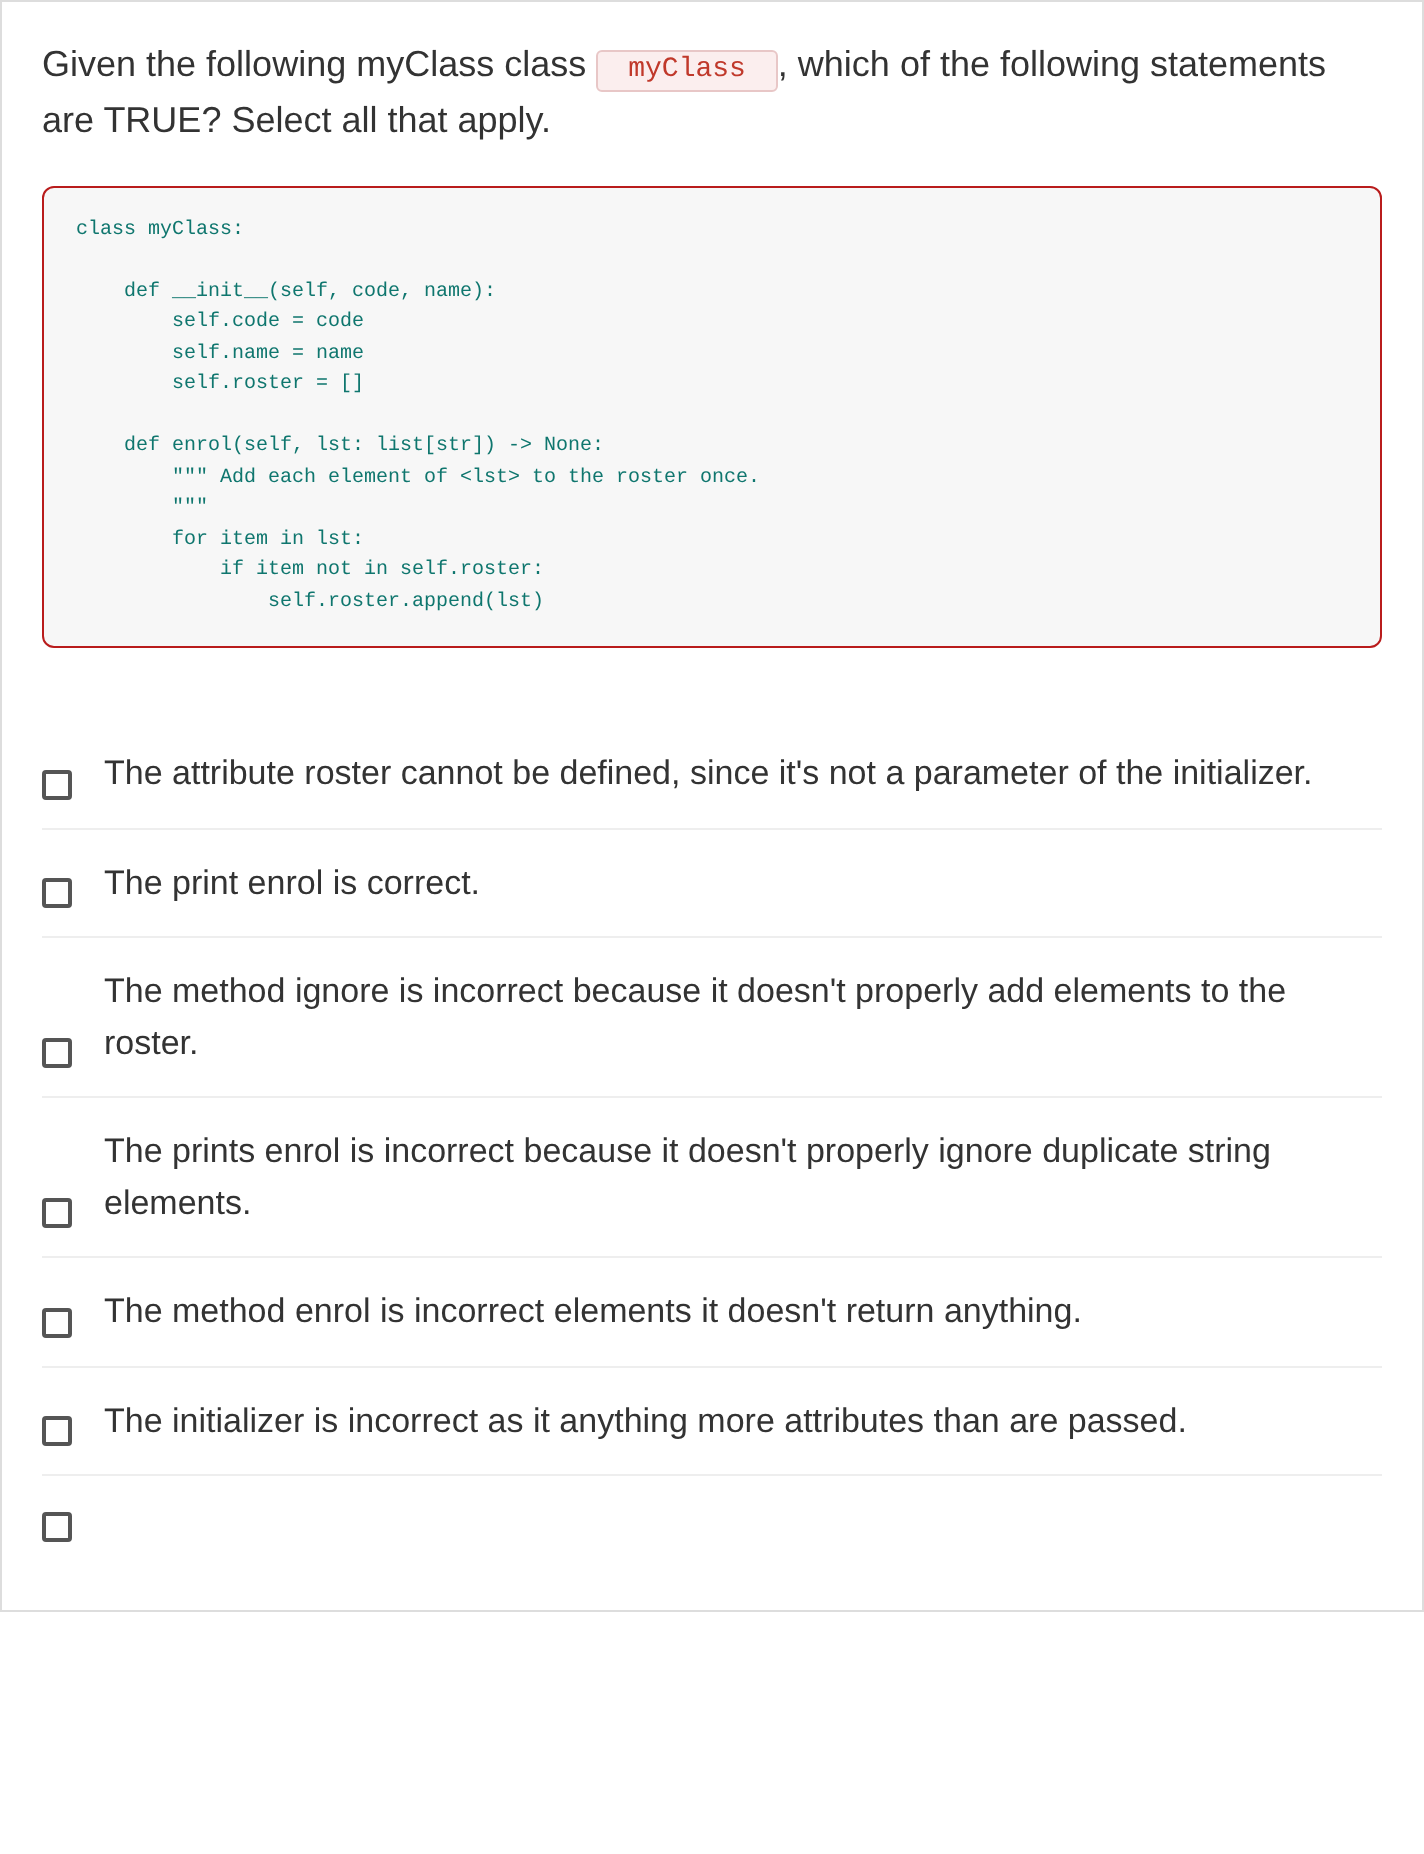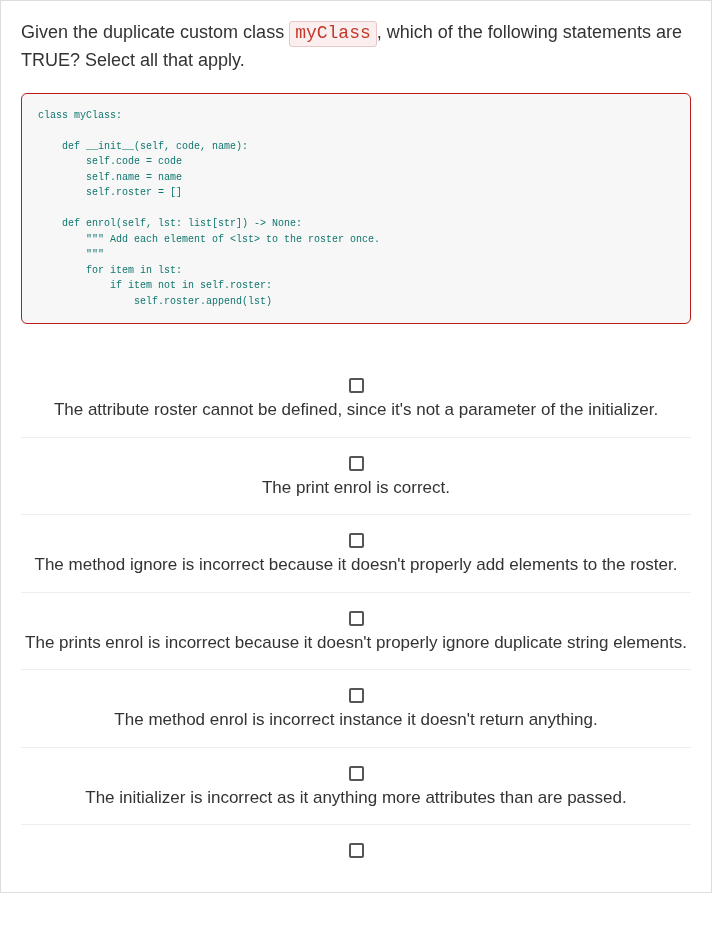--- a/index.html
+++ b/index.html
@@ -16,26 +16,26 @@
     padding: 18px 20px 20px 20px;
   }
   .question-text {
     font-size: 18px;
     line-height: 1.55;
     color: #333;
     margin-bottom: 18px;
   }
   .inline-code {
     font-family: "Courier New", Courier, monospace;
-    font-size: 18px;
+    font-size: 14px;
     background: #fbeeee;
     color: #c0392b;
     border: 1px solid #e8c7c7;
     border-radius: 3px;
-    padding: 1px 5px;
+    padding: 1px 15px;
     display: inline-block;
     line-height: 1.2;
   }
   .code-block {
     background: #f7f7f7;
     border: 1px solid #b91c1c;
     border-radius: 6px;
     padding: 14px 16px;
     font-family: "Courier New", Courier, monospace;
     font-size: 10px;
@@ -44,25 +44,24 @@
     white-space: pre;
     margin-bottom: 36px;
     overflow-x: auto;
   }
   .options {
     display: flex;
     flex-direction: column;
   }
   .option {
     display: flex;
-    align-items: center;
-    gap: 4px;
+    align-items: flex-end;
+    gap: 16px;
     padding: 14px 0;
     border-top: 1px solid #eee;
-    flex-direction: column;
   }
   .option:first-child { border-top: none; }
   .checkbox {
     flex: 0 0 auto;
     width: 15px;
     height: 15px;
     border: 2px solid #555;
     border-radius: 2px;
     margin-top: 4px;
     background: #fff;
@@ -73,21 +72,21 @@
     line-height: 1.5;
     color: #333;
   }
 </style>
 </head>
 <body>
 
 <div class="page">
 
   <div class="question-text">
-    <span>Given the duplicate custom class </span><span class="inline-code">myClass</span><span>, which of the following statements are TRUE? Select all that apply.</span>
+    <span>Given the following myClass class </span><span class="inline-code">myClass</span><span>, which of the following statements are TRUE? Select all that apply.</span>
   </div>
 
   <div class="code-block">class myClass:
 
     def __init__(self, code, name):
         self.code = code
         self.name = name
         self.roster = []
 
     def enrol(self, lst: list[str]) -&gt; None:
@@ -114,21 +113,21 @@
       <div class="option-text">The method ignore is incorrect because it doesn't properly add elements to the roster.</div>
     </div>
 
     <div class="option">
       <div class="checkbox"></div>
       <div class="option-text">The prints enrol is incorrect because it doesn't properly ignore duplicate string elements.</div>
     </div>
 
     <div class="option">
       <div class="checkbox"></div>
-      <div class="option-text">The method enrol is incorrect instance it doesn't return anything.</div>
+      <div class="option-text">The method enrol is incorrect elements it doesn't return anything.</div>
     </div>
 
     <div class="option">
       <div class="checkbox"></div>
       <div class="option-text">The initializer is incorrect as it anything more attributes than are passed.</div>
     </div>
 
     <div class="option">
       <div class="checkbox"></div>
     </div>

